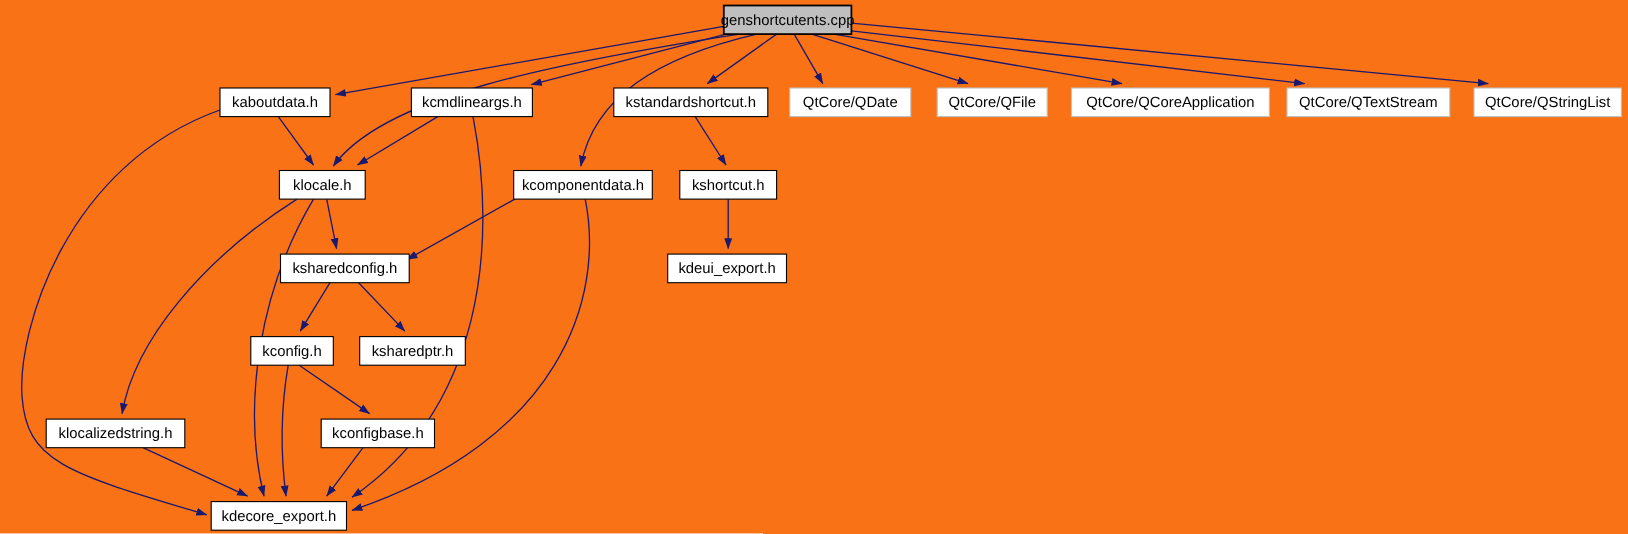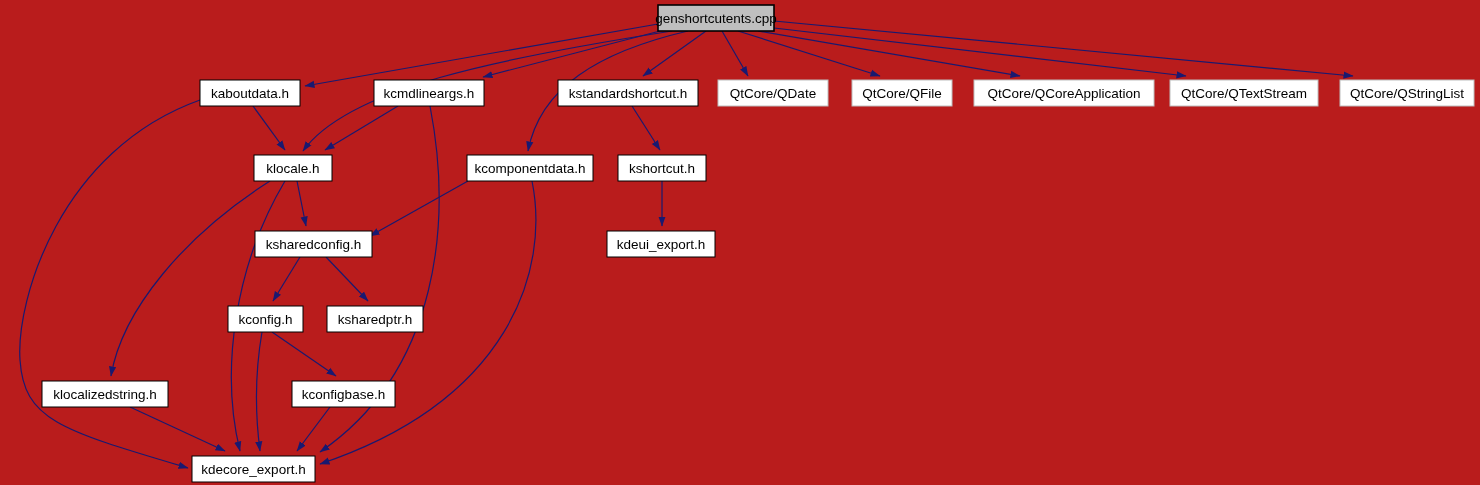--- a/index.html
+++ b/index.html
@@ -1,19 +1,19 @@
 <!DOCTYPE html>
 <html><head>
 <meta charset="utf-8">
 <style>
   html,body{margin:0;padding:0;background:#ffffff;}
   .graph-wrap{
     width:1480px;height:485px;position:relative;overflow:hidden;
     font-family:"Liberation Sans", sans-serif;
-    background:#b91c1c;
+    background:#f97316;
   }
   svg{display:block;}
   .node-rect{fill:#ffffff;stroke:#000000;stroke-width:1;}
   .node-rect.root{fill:#bfbfbf;stroke:#000000;stroke-width:1.6;}
   .node-rect.external{stroke:#bebebe;}
   .node-label{
     font-family:"Liberation Sans", sans-serif;
     font-size:13.5px;fill:#000000;text-anchor:middle;
   }
   .edge{fill:none;stroke:#191970;stroke-width:1.2;}

